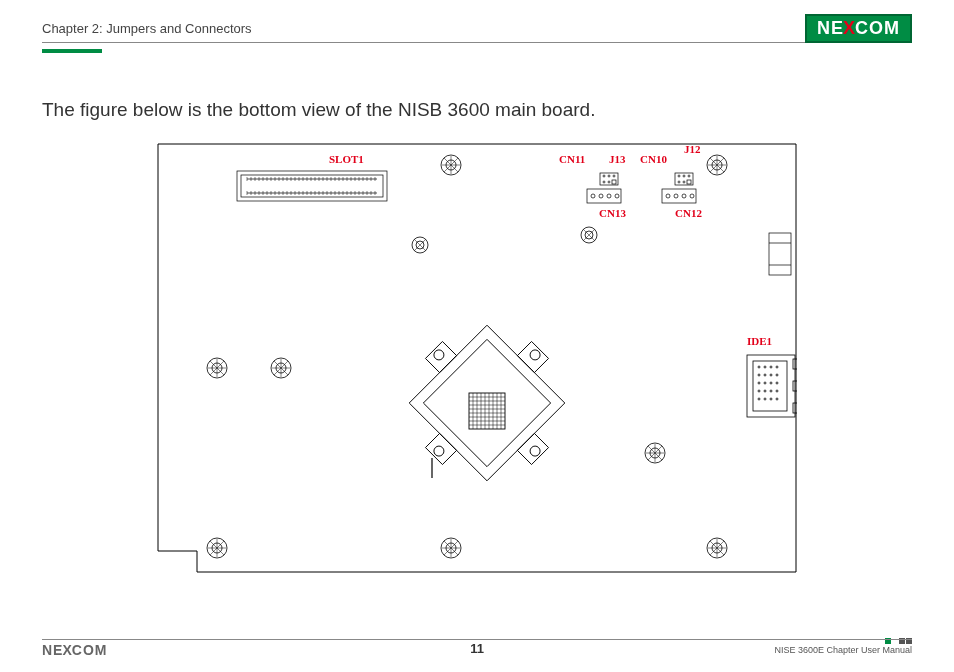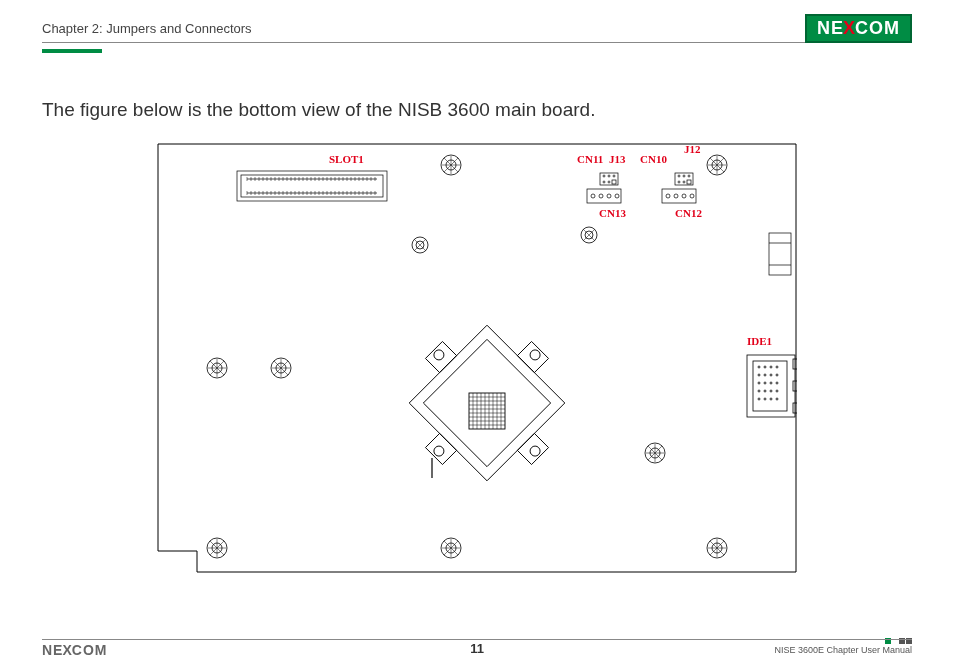--- a/index.html
+++ b/index.html
@@ -235,21 +235,21 @@
             <circle cx="620" cy="248" r="1"></circle>
           <circle cx="602" cy="256" r="1"></circle>
             <circle cx="608" cy="256" r="1"></circle>
             <circle cx="614" cy="256" r="1"></circle>
             <circle cx="620" cy="256" r="1"></circle>
         </g>
       </g>
     </svg>
 
     <div class="lbl" style="left:172px; top:10px;">SLOT1</div>
-    <div class="lbl" style="left:420px; top:10px;">CN11</div>
+    <div class="lbl" style="left:402px; top:10px;">CN11</div>
     <div class="lbl" style="left:452px; top:10px;">J13</div>
     <div class="lbl" style="left:483px; top:10px;">CN10</div>
     <div class="lbl" style="left:527px; top:0;">J12</div>
     <div class="lbl" style="left:442px; top:64px;">CN13</div>
     <div class="lbl" style="left:518px; top:64px;">CN12</div>
     <div class="lbl" style="left:590px; top:192px;">IDE1</div>
   </div>
 
   <div class="ftr-marks">
     <div class="mk g"></div>

